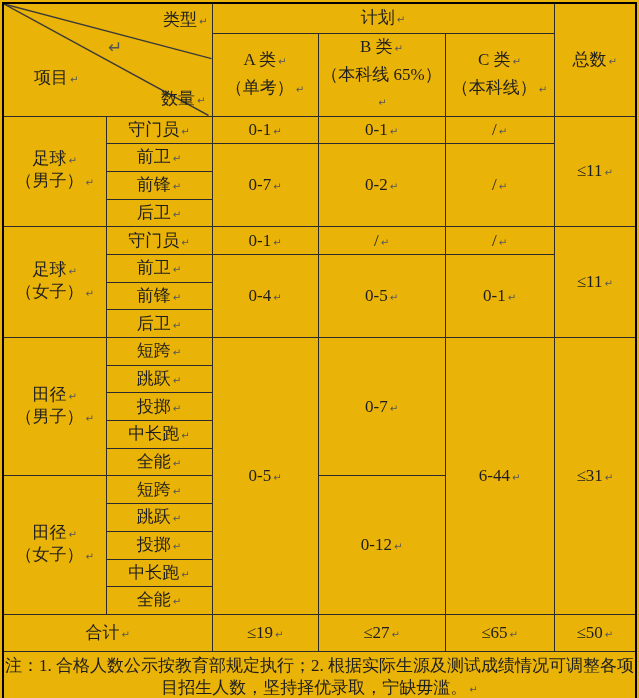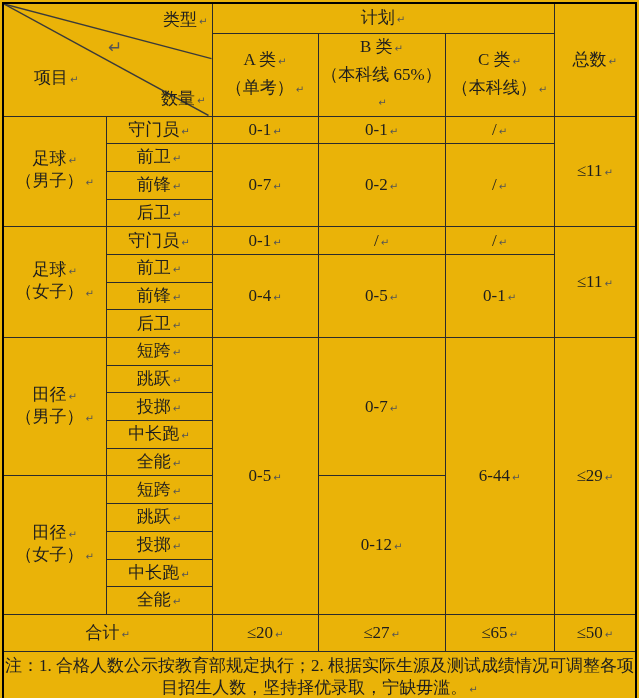--- a/index.html
+++ b/index.html
@@ -136,21 +136,21 @@
 
   <tr class="dr">
     <td rowspan="5" class="twoline">
       <div class="wm"><span>田径</span><span class="rm">↵</span></div>
       <div class="wm"><span>（男子）</span><span class="rm">↵</span></div>
     </td>
     <td class="gb wm"><span>短跨</span><span class="rm">↵</span></td>
     <td rowspan="10" class="wm"><span>0-5</span><span class="rm">↵</span></td>
     <td rowspan="5" class="wm"><span>0-7</span><span class="rm">↵</span></td>
     <td rowspan="10" class="wm"><span>6-44</span><span class="rm">↵</span></td>
-    <td rowspan="10" class="wm"><span>≤29</span><span class="rm">↵</span></td>
+    <td rowspan="10" class="wm"><span>≤31</span><span class="rm">↵</span></td>
   </tr>
   <tr class="dr">
           <td class="gb wm"><span>跳跃</span><span class="rm">↵</span></td>
         </tr>
   <tr class="dr">
           <td class="gb wm"><span>投掷</span><span class="rm">↵</span></td>
         </tr>
   <tr class="dr">
           <td class="gb wm"><span>中长跑</span><span class="rm">↵</span></td>
         </tr>
@@ -174,21 +174,21 @@
         </tr>
   <tr class="dr">
           <td class="gb wm"><span>中长跑</span><span class="rm">↵</span></td>
         </tr>
   <tr class="dr">
           <td class="wm"><span>全能</span><span class="rm">↵</span></td>
         </tr>
 
   <tr class="sr">
     <td colspan="2" class="wm"><span>合计</span><span class="rm">↵</span></td>
-    <td class="wm"><span>≤20</span><span class="rm">↵</span></td>
+    <td class="wm"><span>≤19</span><span class="rm">↵</span></td>
     <td class="wm"><span>≤27</span><span class="rm">↵</span></td>
     <td class="wm"><span>≤65</span><span class="rm">↵</span></td>
     <td class="wm"><span>≤50</span><span class="rm">↵</span></td>
   </tr>
 
   <tr class="nr">
     <td colspan="6" class="note-cell wm"><span>注：1. 合格人数公示按教育部规定执行；2. 根据实际生源及测试成绩情况可调整各项目招生人数，坚持择优录取，宁缺毋滥。</span><span class="rm">↵</span></td>
   </tr>
 </tbody>
     </table>

